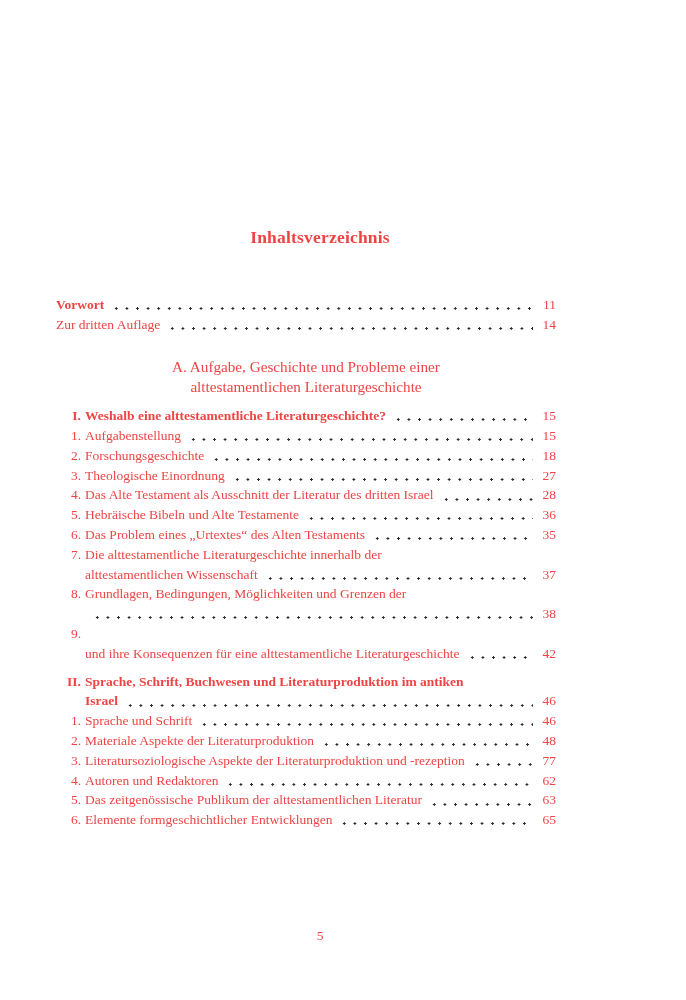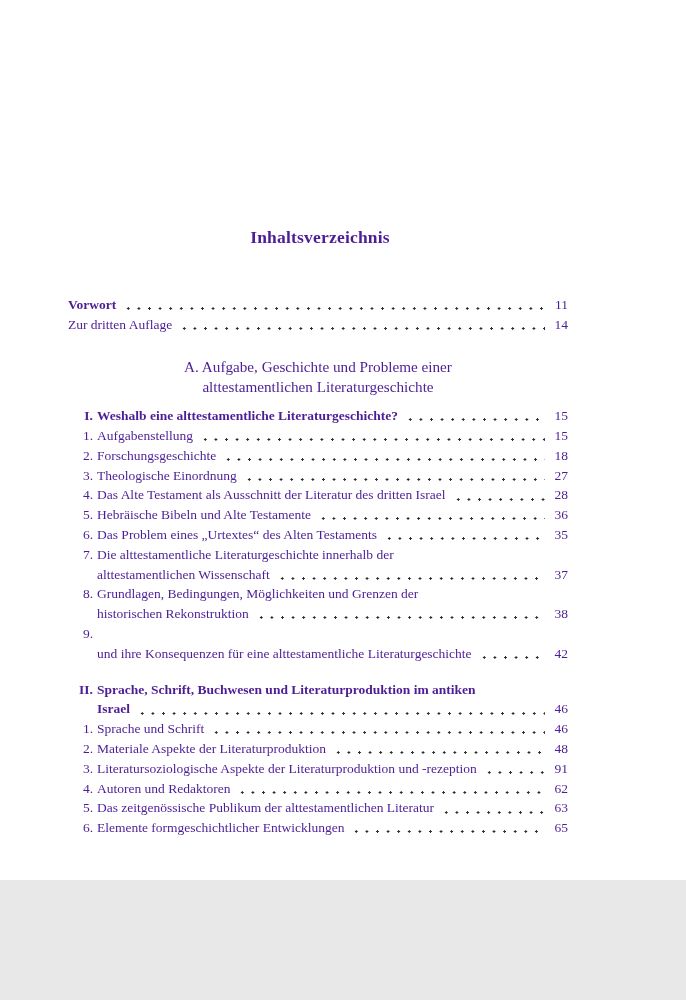--- a/index.html
+++ b/index.html
@@ -1,39 +1,39 @@
 <!DOCTYPE html>
 <html><head>
 <meta charset="utf-8">
 <style>
   html, body { margin: 0; padding: 0; background: #e8e8e8; }
   .page {
     position: relative;
     width: 686px;
-    height: 880px;
+    height: 1000px;
     margin: 0 auto;
     background: #ffffff;
-    color: #4c1d95;
+    color: #ef4444;
     font-family: "Liberation Serif", "DejaVu Serif", serif;
     overflow: hidden;
   }
   .doc-title {
     position: absolute;
     top: 227px;
     left: 68px;
     width: 504px;
     text-align: center;
     font-size: 17.5px;
     font-weight: 700;
     letter-spacing: 0.2px;
   }
   .toc {
     position: absolute;
     top: 295px;
-    left: 68px;
+    left: 56px;
     width: 500px;
   }
   .row {
     display: flex;
     align-items: stretch;
     line-height: 19.8px;
     font-size: 13.5px;
     white-space: nowrap;
   }
   .num {
@@ -58,21 +58,21 @@
     text-align: right;
   }
   .bold { font-weight: 700; }
   .part-heading {
     margin: 22.5px 0 9.5px 0;
     text-align: center;
     font-weight: 400;
     font-size: 15.2px;
     line-height: 19.8px;
   }
-  .ch2-start { margin-top: 16px; }
+  .ch2-start { margin-top: 8px; }
   .folio {
     position: absolute;
     top: 928px;
     left: 68px;
     width: 504px;
     text-align: center;
     font-size: 13.5px;
   }
 </style>
 </head>
@@ -154,21 +154,20 @@
       <span class="leader"></span>
       <span class="pg">37</span>
     </div>
 
     <div class="row">
       <span class="num">8.</span>
       <span class="ttl">Grundlagen, Bedingungen, Möglichkeiten und Grenzen der</span>
     </div>
     <div class="row">
       <span class="num"></span>
-      <span class="ttl">historischen Rekonstruktion</span>
       <span class="leader"></span>
       <span class="pg">38</span>
     </div>
 
     <div class="row">
       <span class="num">9.</span>
     </div>
     <div class="row">
       <span class="num"></span>
       <span class="ttl">und ihre Konsequenzen für eine alttestamentliche Literaturgeschichte</span>
@@ -196,21 +195,21 @@
     <div class="row">
       <span class="num">2.</span>
       <span class="ttl">Materiale Aspekte der Literaturproduktion</span>
       <span class="leader"></span>
       <span class="pg">48</span>
     </div>
     <div class="row">
       <span class="num">3.</span>
       <span class="ttl">Literatursoziologische Aspekte der Literaturproduktion und -rezeption</span>
       <span class="leader"></span>
-      <span class="pg">91</span>
+      <span class="pg">77</span>
     </div>
     <div class="row">
       <span class="num">4.</span>
       <span class="ttl">Autoren und Redaktoren</span>
       <span class="leader"></span>
       <span class="pg">62</span>
     </div>
     <div class="row">
       <span class="num">5.</span>
       <span class="ttl">Das zeitgenössische Publikum der alttestamentlichen Literatur</span>

